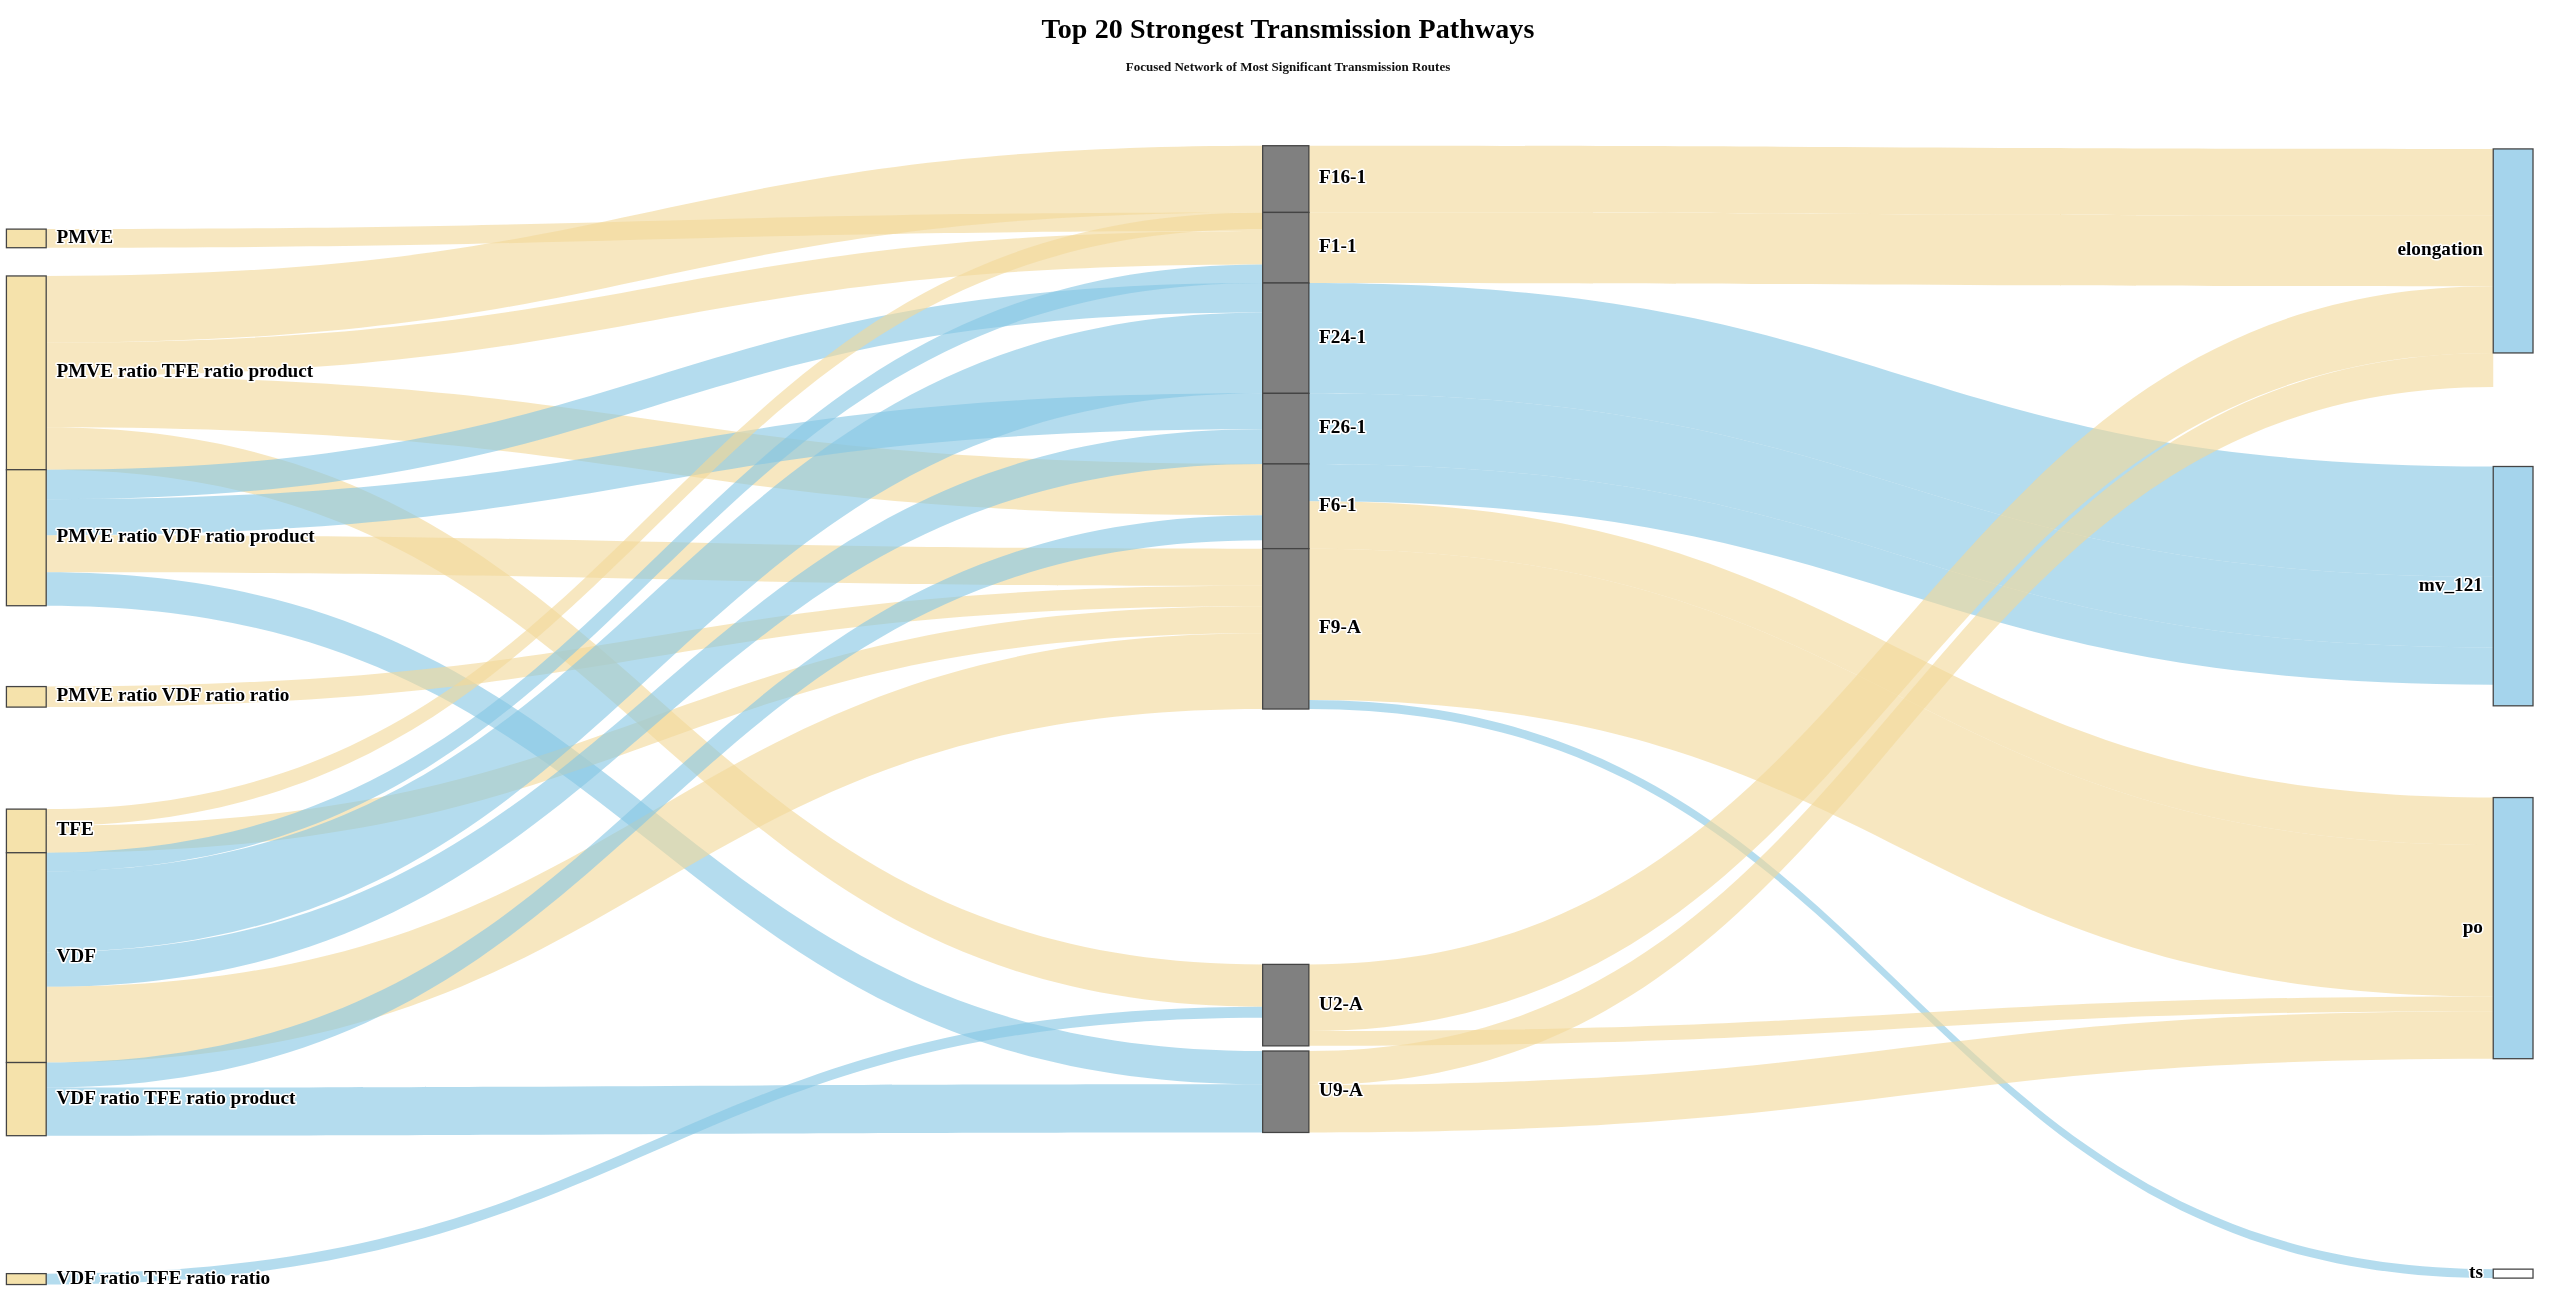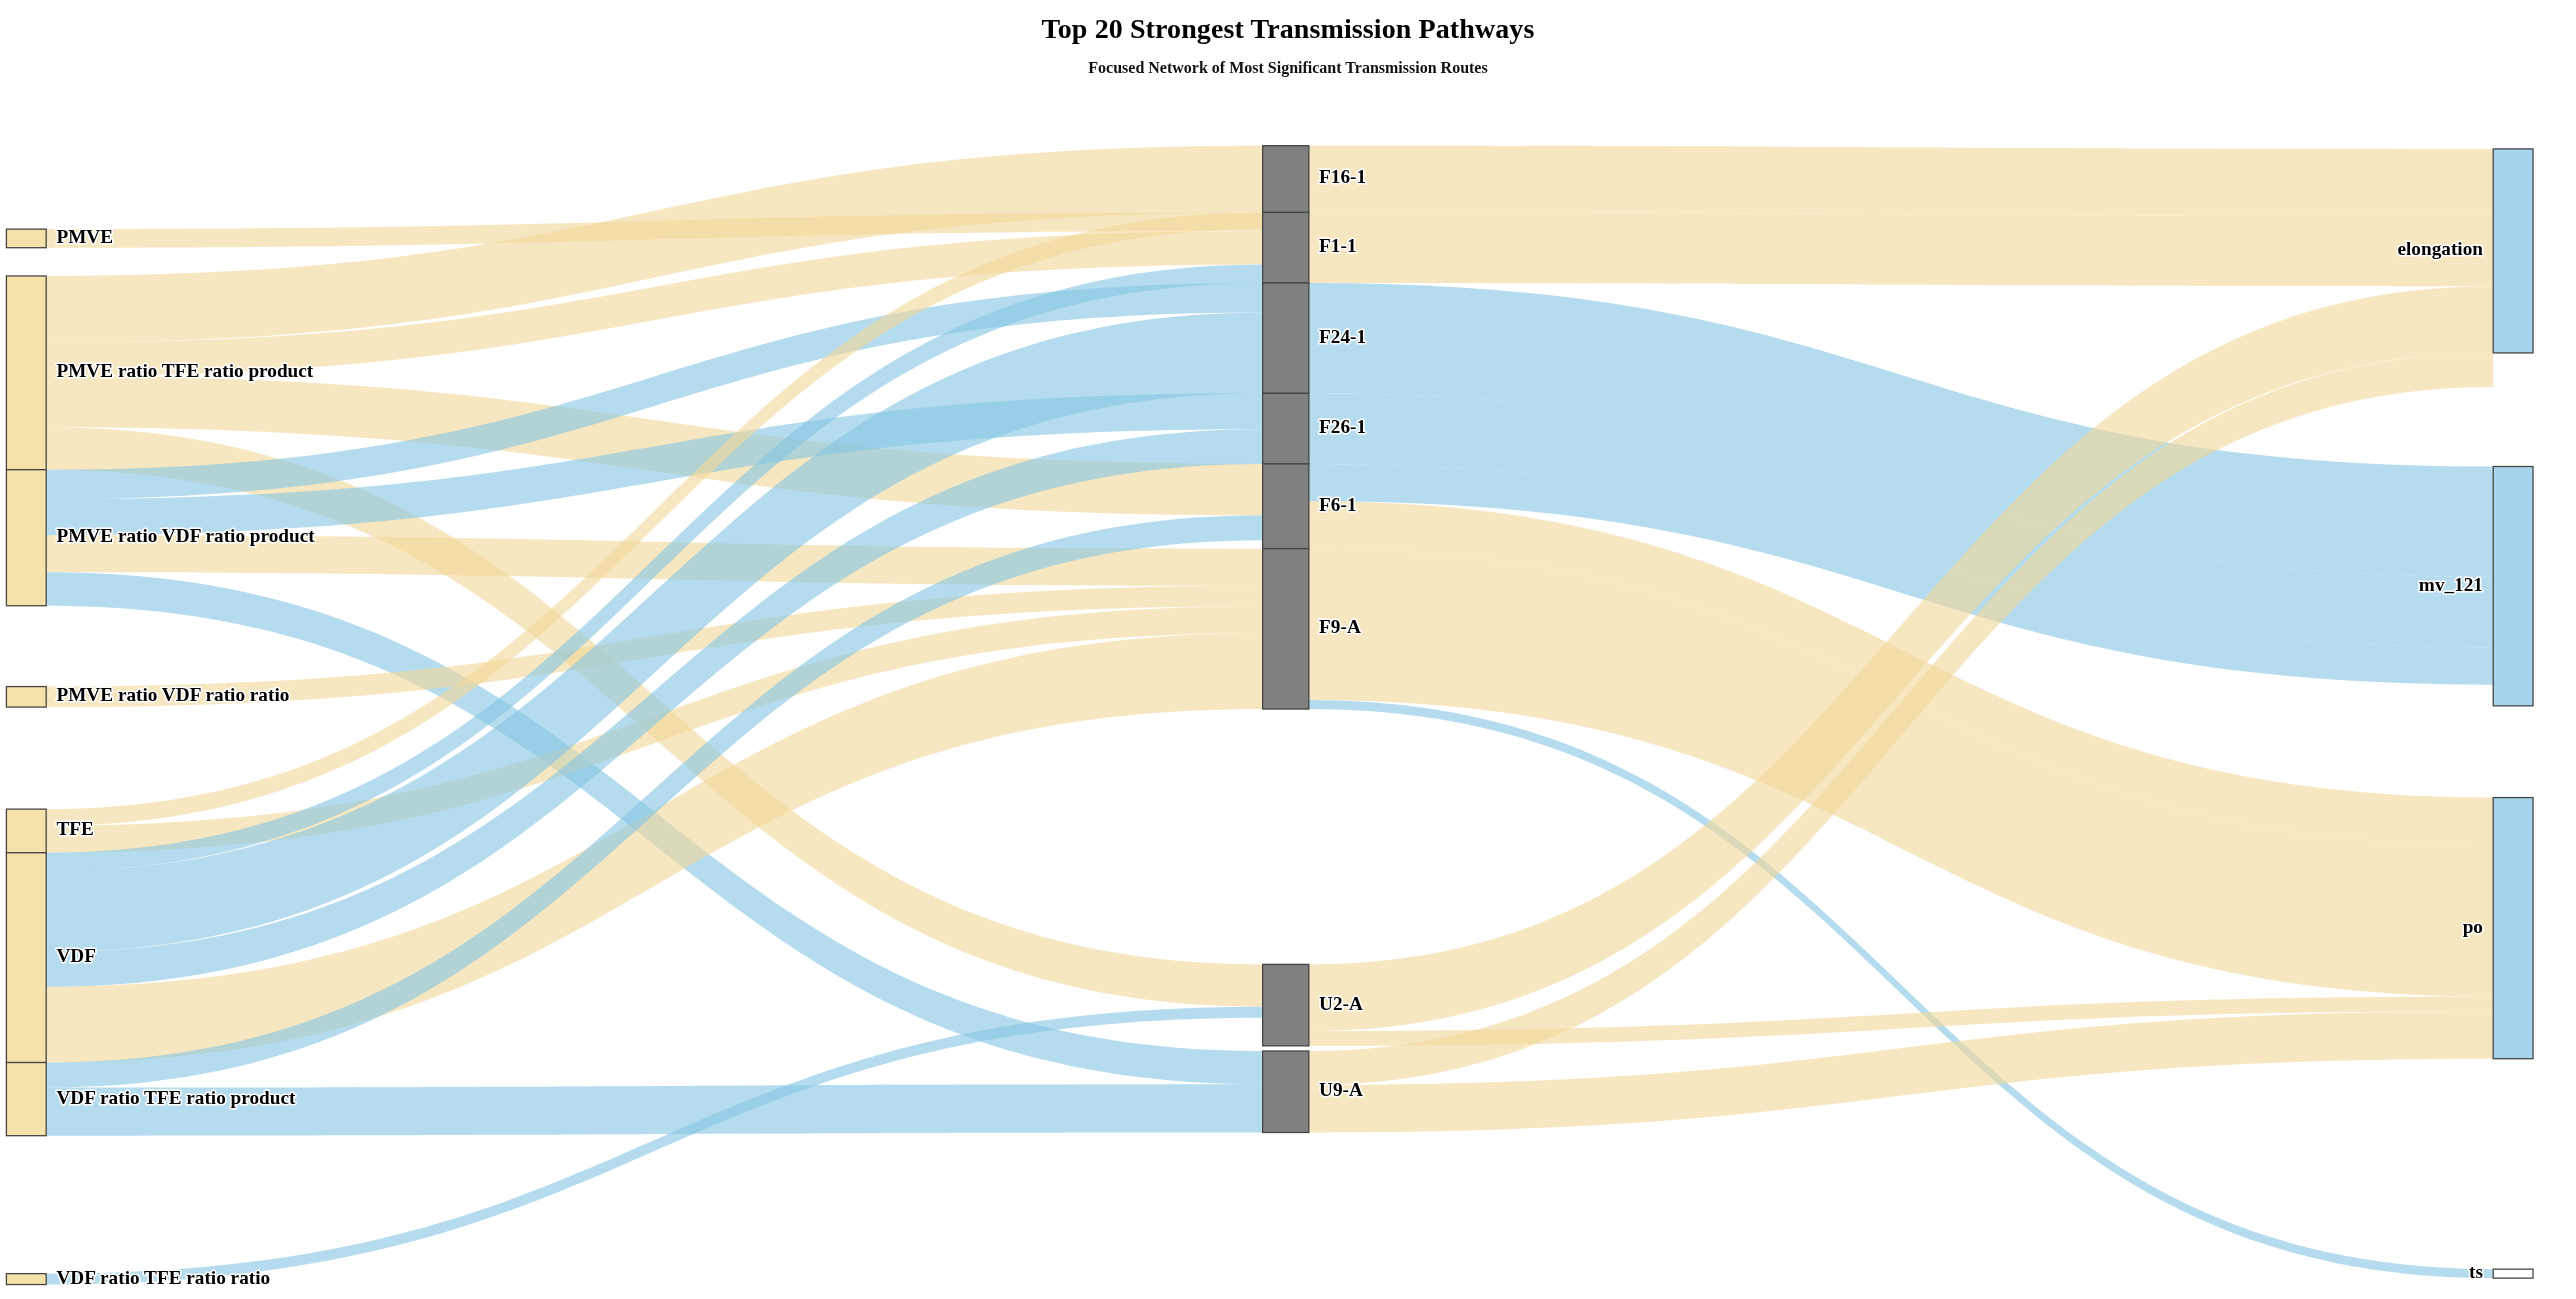--- a/index.html
+++ b/index.html
@@ -31,21 +31,21 @@
   .chart-title {
     font-family: "Liberation Serif", "DejaVu Serif", serif;
     font-size: 28px;
     font-weight: bold;
     color: #000000;
     margin-top: 13px;
     letter-spacing: 0.1px;
   }
   .chart-subtitle {
     font-family: "Liberation Serif", "DejaVu Serif", serif;
-    font-size: 16px;
+    font-size: 13px;
     font-weight: bold;
     color: #111111;
     margin-top: 14px;
   }
   svg.sankey {
     position: absolute;
     left: 0;
     top: 0;
     width: 2576px;
     height: 1300px;

